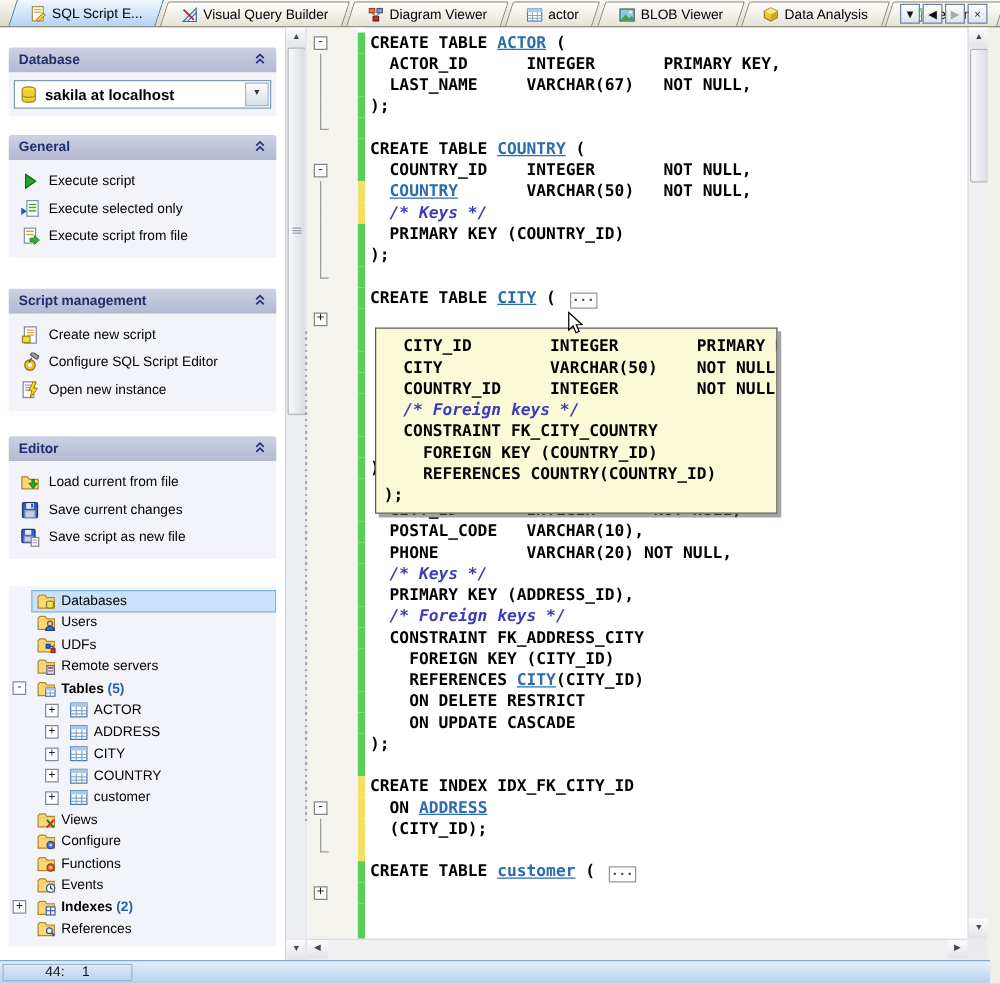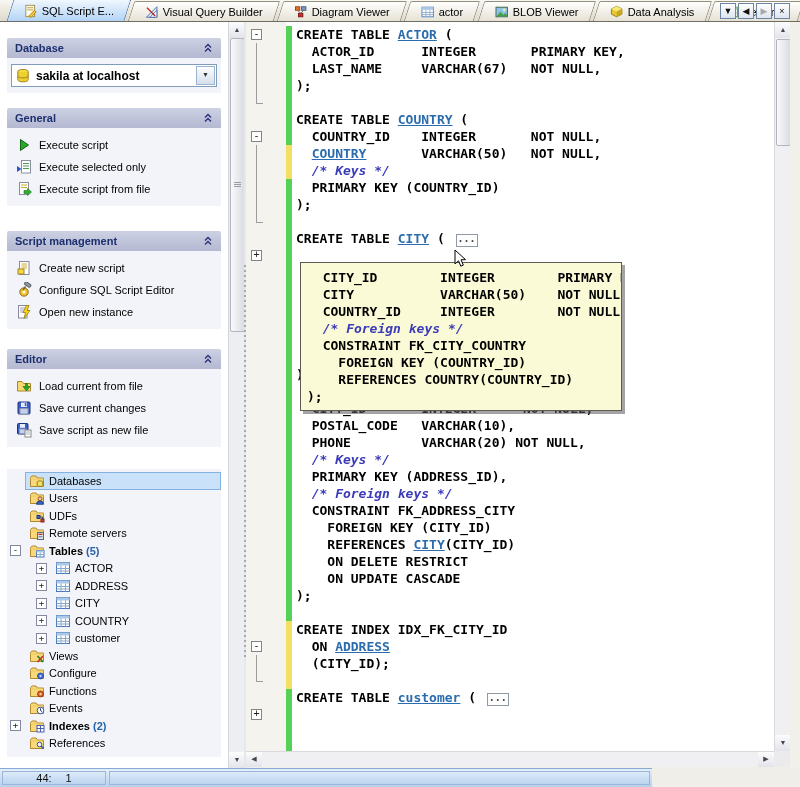--- a/index.html
+++ b/index.html
@@ -80,22 +80,22 @@
   
   .cursor{position:absolute;left:454px;top:249px;z-index:9;}
   
   .vscroll{position:absolute;left:774px;top:22px;width:16px;height:729px;background:#f0f0f2;border-left:1px solid #dadade;box-sizing:border-box;}
   .hscroll{position:absolute;left:246px;top:751px;width:528px;height:16px;background:#f0f0f2;border-top:1px solid #dadade;box-sizing:border-box;}
   .hbtn{position:absolute;top:0;width:16px;height:15px;font-size:7px;line-height:14px;text-align:center;color:#44464e;cursor:pointer;
         background:linear-gradient(#fcfcfd,#e2e4ea);}
   .corner{position:absolute;left:774px;top:751px;width:16px;height:16px;background:#ebebee;}
   .rightedge{position:absolute;left:790px;top:22px;width:10px;height:746px;background:#f2f0ea;}
   
-  .statusbar{position:absolute;left:0;top:768px;width:652px;height:19px;box-sizing:border-box;
-             background:linear-gradient(#e4effc,#b7d0ec);border-top:1px solid #86a9d2;display:flex;font-size:11px;color:#111;}
+  .statusbar{position:absolute;left:0;top:768px;width:792px;height:19px;box-sizing:border-box;
+             background:linear-gradient(#e4effc,#b7d0ec);border-top:1px solid #86a9d2;display:flex;font-size:11px;color:#111;flex-direction:column;}
   .sp1{width:104px;box-sizing:border-box;border:1px solid #9cb6d8;margin:2px 0 2px 2px;display:flex;align-items:center;
        justify-content:center;gap:14px;background:linear-gradient(#dcebfa,#bcd4ee);}
   .sp2{flex:1;box-sizing:border-box;border:1px solid #9cb6d8;margin:2px 2px 2px 3px;background:linear-gradient(#dcebfa,#bcd4ee);}
 </style>
 </head>
 <body>
 
 <div class="screen">
 
   <div class="tabbar">

